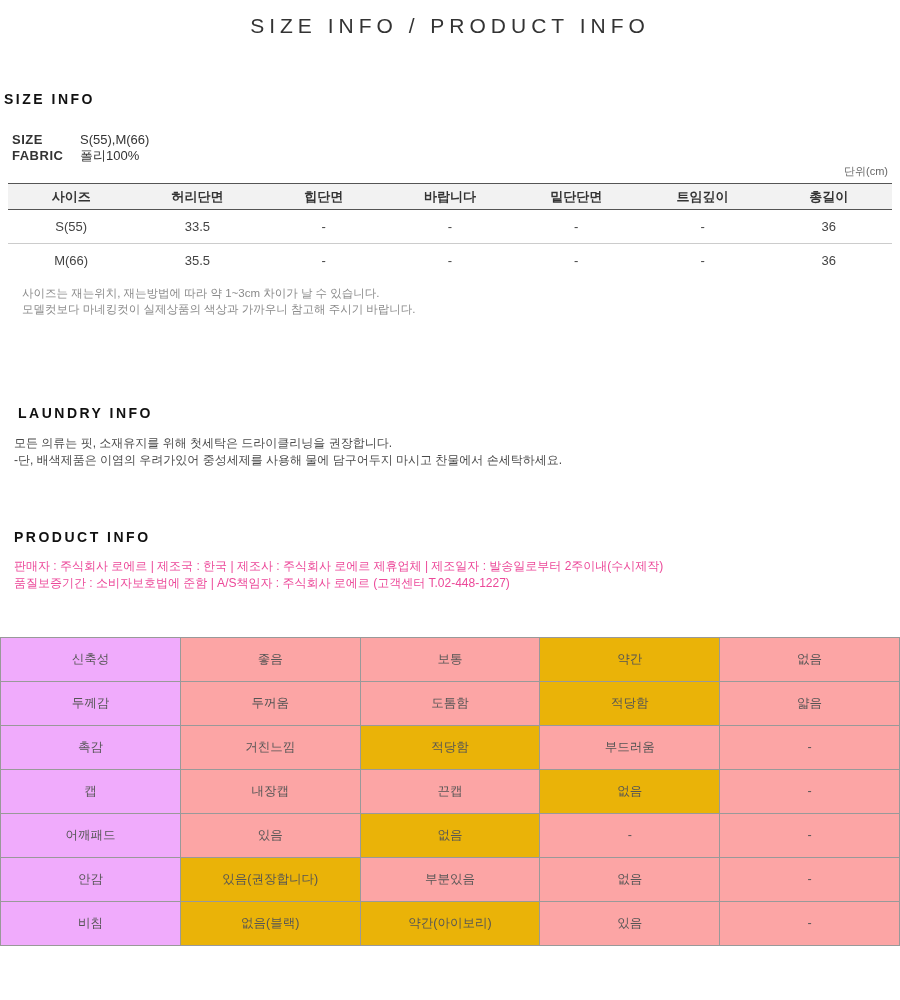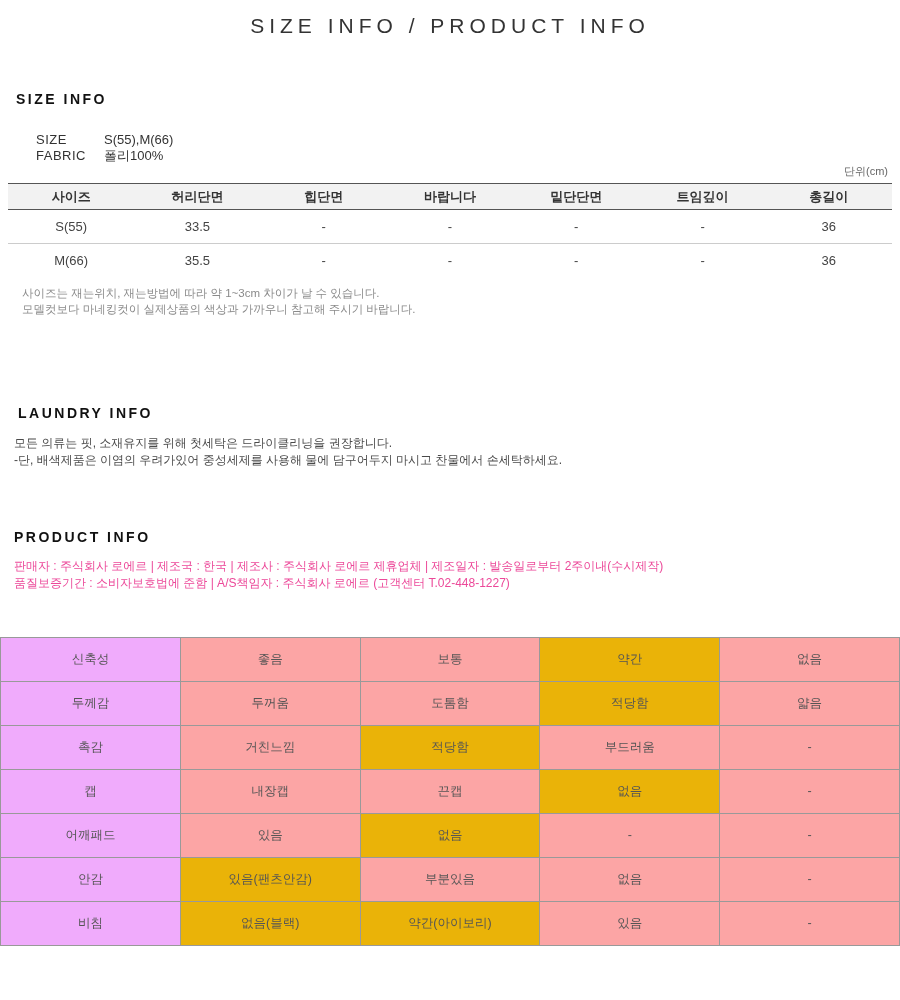--- a/index.html
+++ b/index.html
@@ -19,24 +19,24 @@
     letter-spacing: 5px;
     color: #333;
     white-space: nowrap;
   }
   .section-heading {
     font-size: 14px;
     font-weight: bold;
     letter-spacing: 2.5px;
     color: #111;
   }
-  .size-heading { margin: 53px 0 0 16px; }
+  .size-heading { margin: 53px 0 0 4px; }
   .size-fields { margin: 25px 0 0 12px; }
   .size-field-row { display: flex; font-size: 13px; line-height: 15.5px; color: #333; }
-  .size-field-label { width: 68px; font-weight: 400; letter-spacing: 0.5px; margin-left: 24px; }
+  .size-field-label { width: 68px; font-weight: 700; letter-spacing: 0.5px; }
   .size-field-value { color: #333; }
   .unit-label {
     text-align: right;
     margin: 1px 12px 0 0;
     font-size: 11px;
     color: #666;
   }
   table { border-collapse: collapse; }
   .size-table {
     width: 884px;
@@ -187,21 +187,21 @@
       </tr>
       <tr>
         <td class="attr-label">어깨패드</td>
         <td>있음</td>
         <td class="selected">없음</td>
         <td>-</td>
         <td>-</td>
       </tr>
       <tr>
         <td class="attr-label">안감</td>
-        <td class="selected">있음(팬츠안감)</td>
+        <td class="selected">있음(권장합니다)</td>
         <td>부분있음</td>
         <td>없음</td>
         <td>-</td>
       </tr>
       <tr>
         <td class="attr-label">비침</td>
         <td class="selected">없음(블랙)</td>
         <td class="selected">약간(아이보리)</td>
         <td>있음</td>
         <td>-</td>

